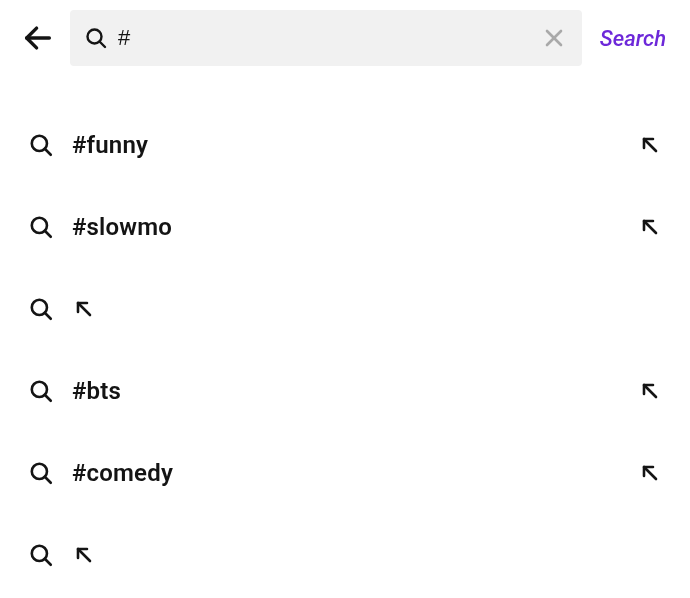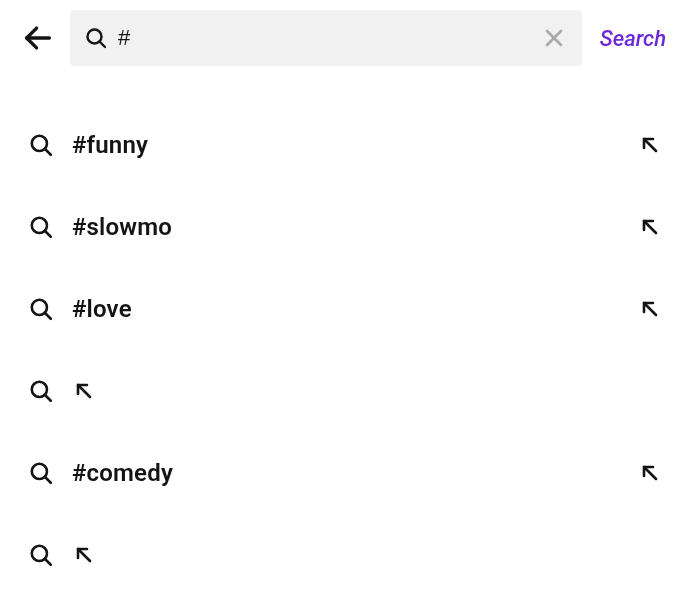--- a/index.html
+++ b/index.html
@@ -164,36 +164,36 @@
     </span>
   </div>
 
   <div class="suggestion-row">
     <span class="sugg-icon">
       <svg width="26" height="26" viewBox="0 0 24 24" fill="none" stroke="#141414" stroke-width="2.4" stroke-linecap="round" stroke-linejoin="round">
           <circle cx="10.5" cy="10.5" r="7"></circle>
           <line x1="21" y1="21" x2="15.5" y2="15.5"></line>
         </svg>
     </span>
-    <span class="sugg-text">#love</span>
-    <span class="sugg-arrow">
-      <svg width="24" height="24" viewBox="0 0 24 24" fill="none" stroke="#141414" stroke-width="2.6" stroke-linecap="round" stroke-linejoin="round">
-          <line x1="18" y1="18" x2="6" y2="6"></line>
-          <polyline points="6 15 6 6 15 6"></polyline>
-        </svg>
-    </span>
-  </div>
-
-  <div class="suggestion-row">
-    <span class="sugg-icon">
-      <svg width="26" height="26" viewBox="0 0 24 24" fill="none" stroke="#141414" stroke-width="2.4" stroke-linecap="round" stroke-linejoin="round">
-          <circle cx="10.5" cy="10.5" r="7"></circle>
-          <line x1="21" y1="21" x2="15.5" y2="15.5"></line>
-        </svg>
-    </span>
+    <span class="sugg-arrow">
+      <svg width="24" height="24" viewBox="0 0 24 24" fill="none" stroke="#141414" stroke-width="2.6" stroke-linecap="round" stroke-linejoin="round">
+          <line x1="18" y1="18" x2="6" y2="6"></line>
+          <polyline points="6 15 6 6 15 6"></polyline>
+        </svg>
+    </span>
+  </div>
+
+  <div class="suggestion-row">
+    <span class="sugg-icon">
+      <svg width="26" height="26" viewBox="0 0 24 24" fill="none" stroke="#141414" stroke-width="2.4" stroke-linecap="round" stroke-linejoin="round">
+          <circle cx="10.5" cy="10.5" r="7"></circle>
+          <line x1="21" y1="21" x2="15.5" y2="15.5"></line>
+        </svg>
+    </span>
+    <span class="sugg-text">#bts</span>
     <span class="sugg-arrow">
       <svg width="24" height="24" viewBox="0 0 24 24" fill="none" stroke="#141414" stroke-width="2.6" stroke-linecap="round" stroke-linejoin="round">
           <line x1="18" y1="18" x2="6" y2="6"></line>
           <polyline points="6 15 6 6 15 6"></polyline>
         </svg>
     </span>
   </div>
 
   <div class="suggestion-row">
     <span class="sugg-icon">

